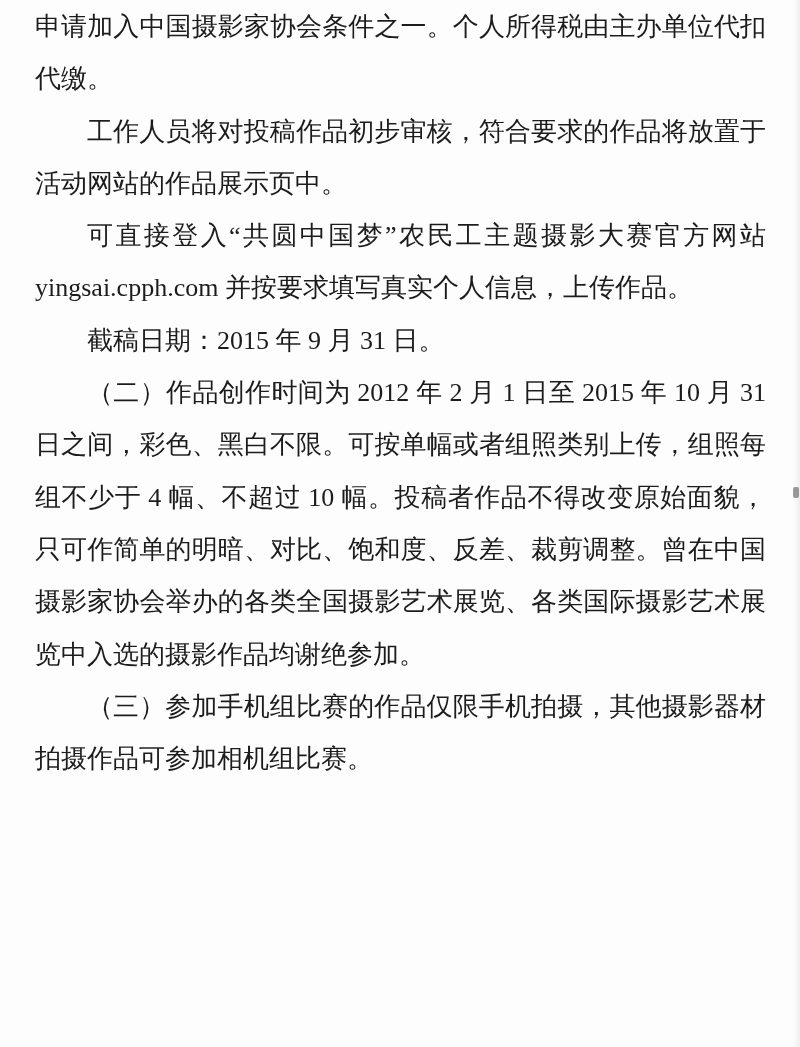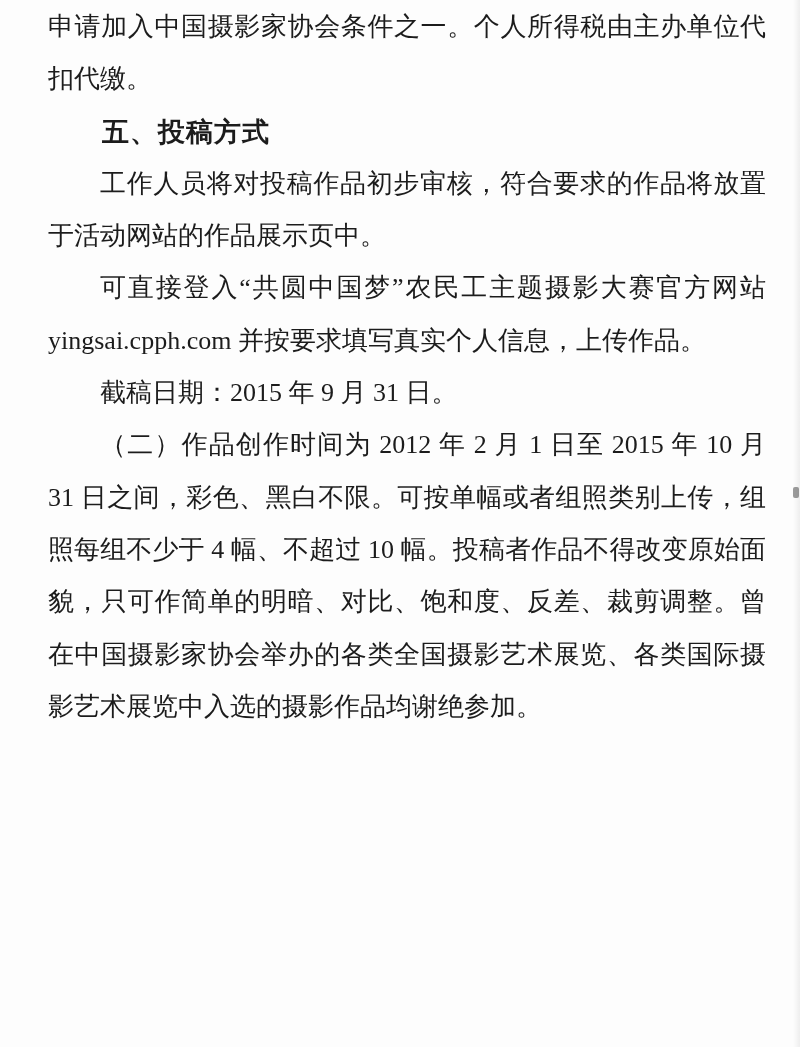--- a/index.html
+++ b/index.html
@@ -9,21 +9,21 @@
   .page {
     position: relative;
     width: 800px;
     height: 1047px;
     background: #fdfdfd;
     color: #1c1c1c;
     overflow: hidden;
     font-family: "Liberation Serif", "DejaVu Serif", serif;
   }
   .doc {
-    padding: 1px 34px 0 48px;
+    padding: 1px 34px 0 35px;
     font-size: 26px;
     line-height: 52.3px;
     text-align: justify;
     text-justify: inter-character;
   }
   .doc p {
     margin: 0;
     text-indent: 2em;
     word-break: break-word;
   }
@@ -58,21 +58,21 @@
     opacity: 0.55;
     border-radius: 2px;
   }
 </style>
 </head>
 <body>
 
 <div class="page">
   <div class="doc">
     <p class="continuation">申请加入中国摄影家协会条件之一。个人所得税由主办单位代扣代缴。</p>
-    <p class="heading">五、投稿方式</p>
     <p>工作人员将对投稿作品初步审核，符合要求的作品将放置于活动网站的作品展示页中。</p>
     <p>可直接登入“共圆中国梦”农民工主题摄影大赛官方网站 yingsai.cpph.com 并按要求填写真实个人信息，上传作品。</p>
     <p>截稿日期：2015 年 9 月 31 日。</p>
     <p>（二）作品创作时间为 2012 年 2 月 1 日至 2015 年 10 月 31 日之间，彩色、黑白不限。可按单幅或者组照类别上传，组照每组不少于 4 幅、不超过 10 幅。投稿者作品不得改变原始面貌，只可作简单的明暗、对比、饱和度、反差、裁剪调整。曾在中国摄影家协会举办的各类全国摄影艺术展览、各类国际摄影艺术展览中入选的摄影作品均谢绝参加。</p>
+    <p>（三）参加手机组比赛的作品仅限手机拍摄，其他摄影器材拍摄作品可参加相机组比赛。</p>
   </div>
   <div class="edge-shade"></div>
   <div class="artifact"></div>
 </div>
 
 </body></html>

